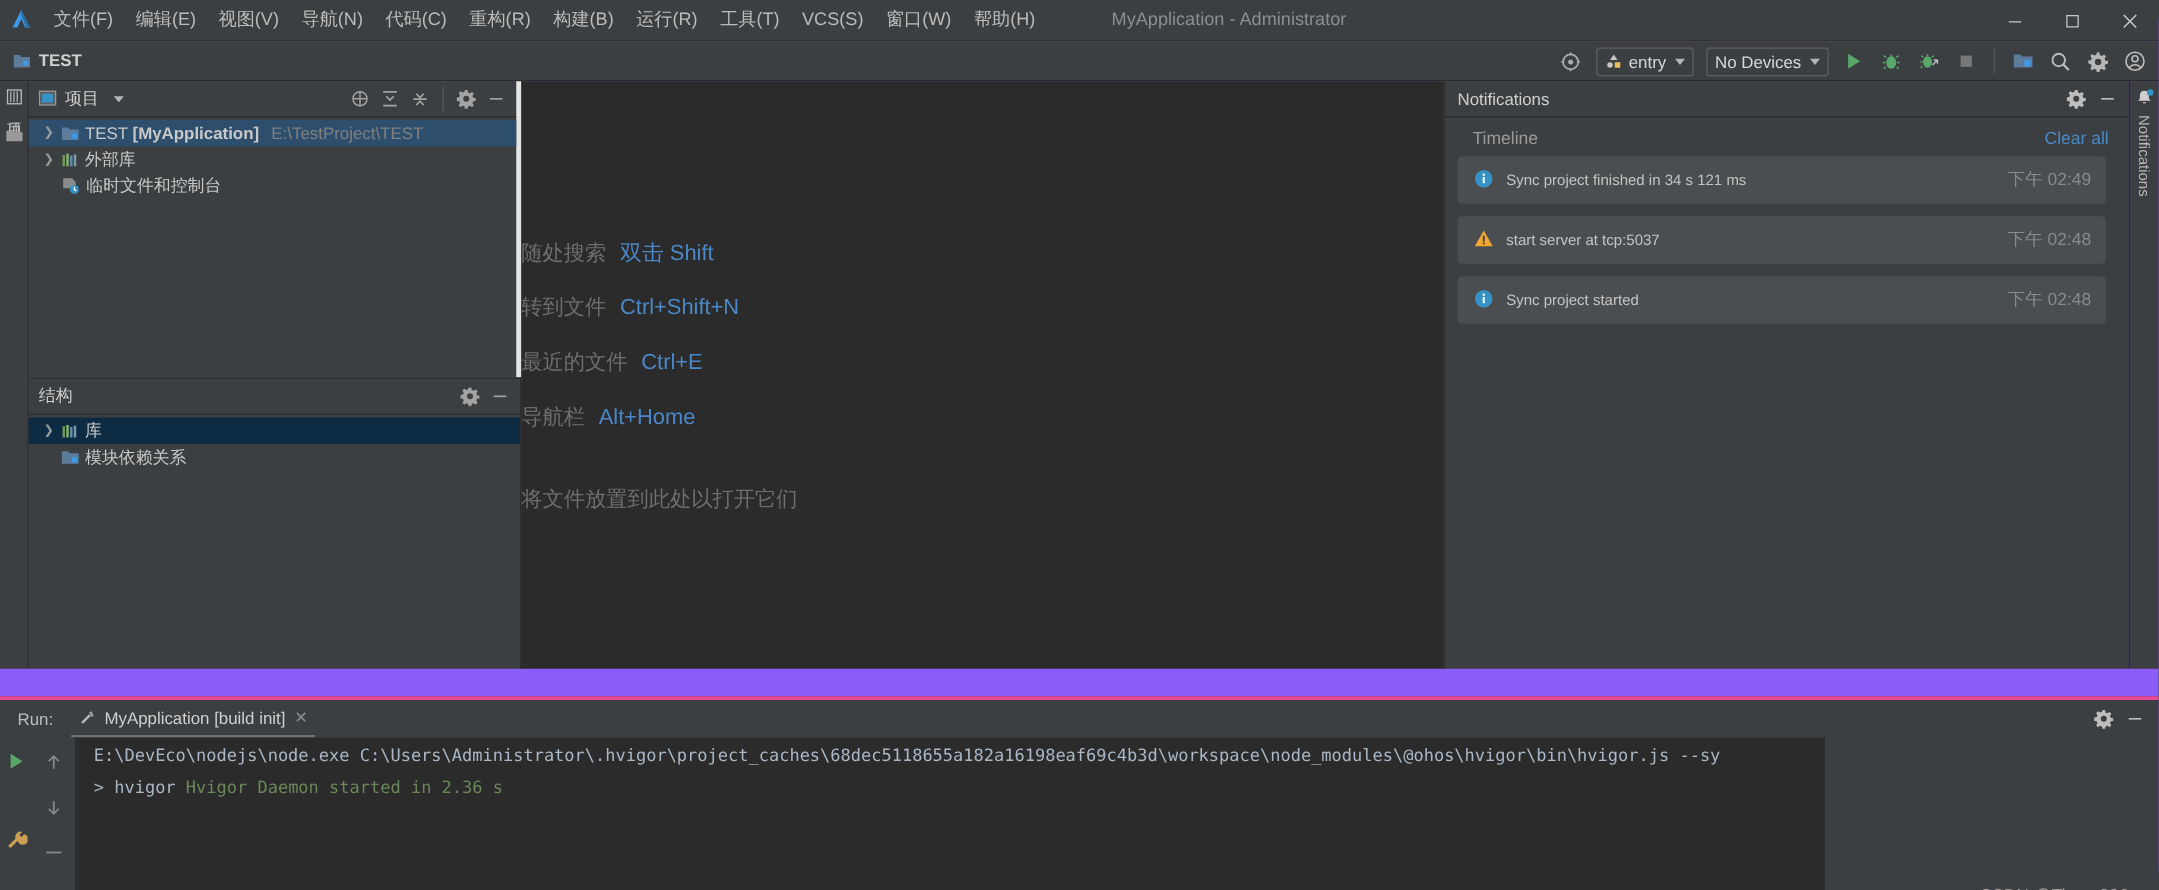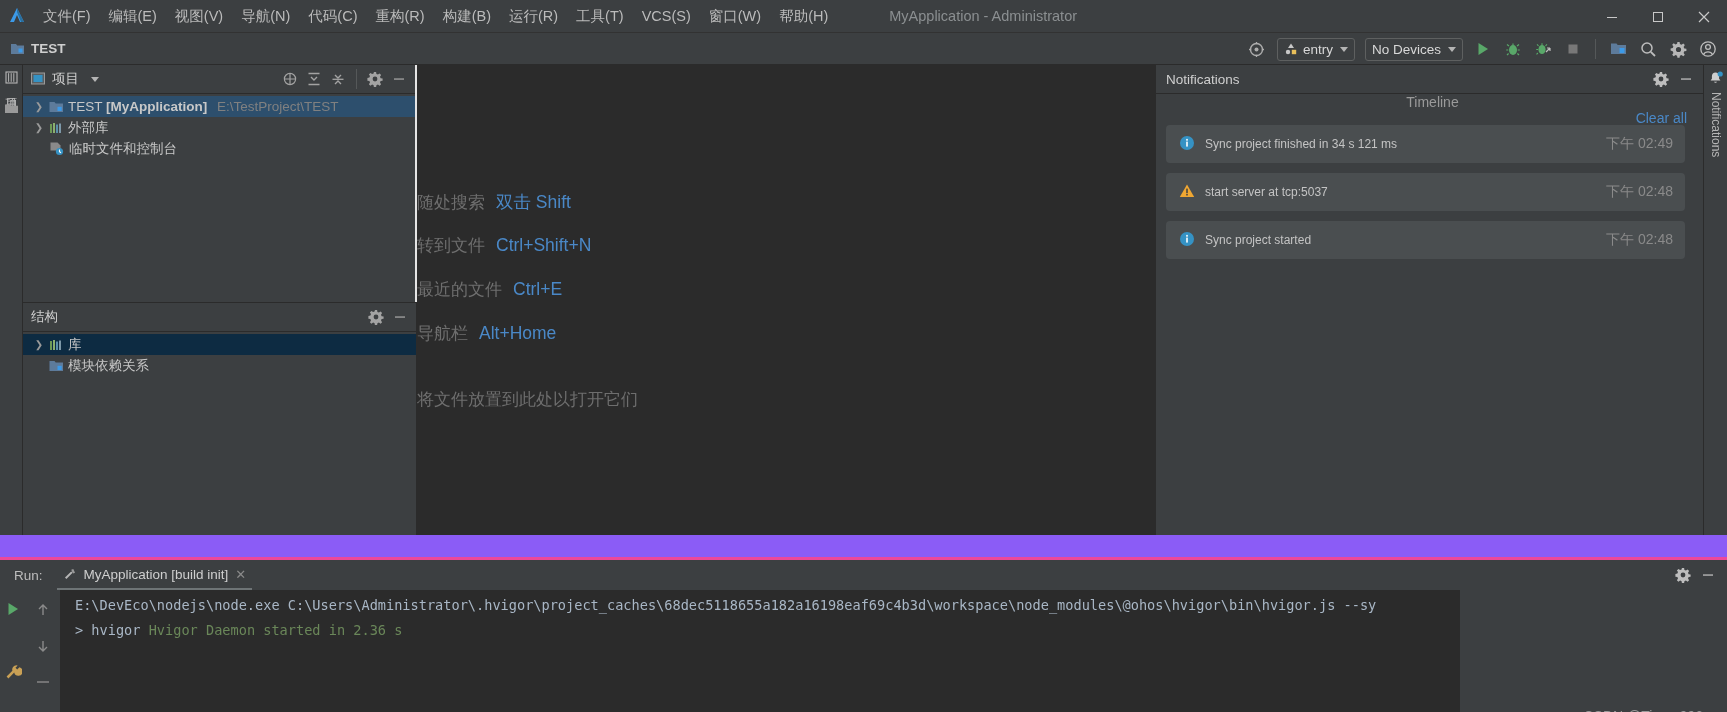--- a/index.html
+++ b/index.html
@@ -67,21 +67,21 @@
     display: flex; flex-direction: column; align-items: center; padding-top: 6px; gap: 10px;
   }
   .rail-vtext {
     writing-mode: vertical-rl; font-size: 12px; color: #b6b6b6;
     display: flex; align-items: center; gap: 4px;
   }
 
   
   .project-panel {
     position: absolute; left: 23px; top: 65px; width: 394px; height: 237px;
-    background: #3c3f41; border-right: 2px solid #e5e5e5;
+    background: #3c3f41; border-right: 4px solid #e5e5e5;
   }
   .panel-head {
     height: 29px; display: flex; align-items: center; padding: 0 5px 0 8px;
     border-bottom: 1px solid #2b2b2b; gap: 6px;
   }
   .panel-title { font-size: 13.5px; color: #cfcfcf; }
   .panel-head-actions { margin-left: auto; display: flex; align-items: center; gap: 2px; }
   .ph-icon { width: 22px; height: 22px; display: flex; align-items: center; justify-content: center; color: #a3a3a3; border-radius: 3px;}
 
   .tree { padding-top: 2px; font-size: 13.5px; }
@@ -121,21 +121,21 @@
     position: absolute; left: 1155px; top: 65px; width: 548px; height: 470px;
     background: #3c3f41; border-left: 1px solid #2b2b2b;
   }
   .notif-head {
     height: 29px; display: flex; align-items: center; padding: 0 6px 0 10px;
     border-bottom: 1px solid #2b2b2b;
   }
   .notif-title { font-size: 13.5px; color: #cfcfcf; }
   .notif-head-actions { margin-left: auto; display: flex; align-items: center; gap: 3px; }
   .timeline-bar {
-    height: 31px; display: flex; align-items: center; padding: 0 16px 0 22px; flex-direction: column;
+    height: 31px; display: flex; align-items: center; padding: 0 16px 0 22px;
   }
   .timeline-label { font-size: 14px; color: #9a9a9a; }
   .clear-all { margin-left: auto; font-size: 14px; color: #4a88c7; cursor: pointer; }
   .notif-card {
     margin: 0 18px 10px 10px; background: #4a4e50; border-radius: 4px;
     display: flex; align-items: flex-start; padding: 9px 12px 9px 13px; gap: 10px;
   }
   .notif-ico { flex: 0 0 auto; margin-top: 1px; }
   .notif-msg { font-size: 12px; color: #c4c4c4; line-height: 20px; flex: 1; }
   .notif-time { font-size: 14px; color: #8a8a8a; margin-left: 10px; white-space: nowrap; margin-top: 1px; }

